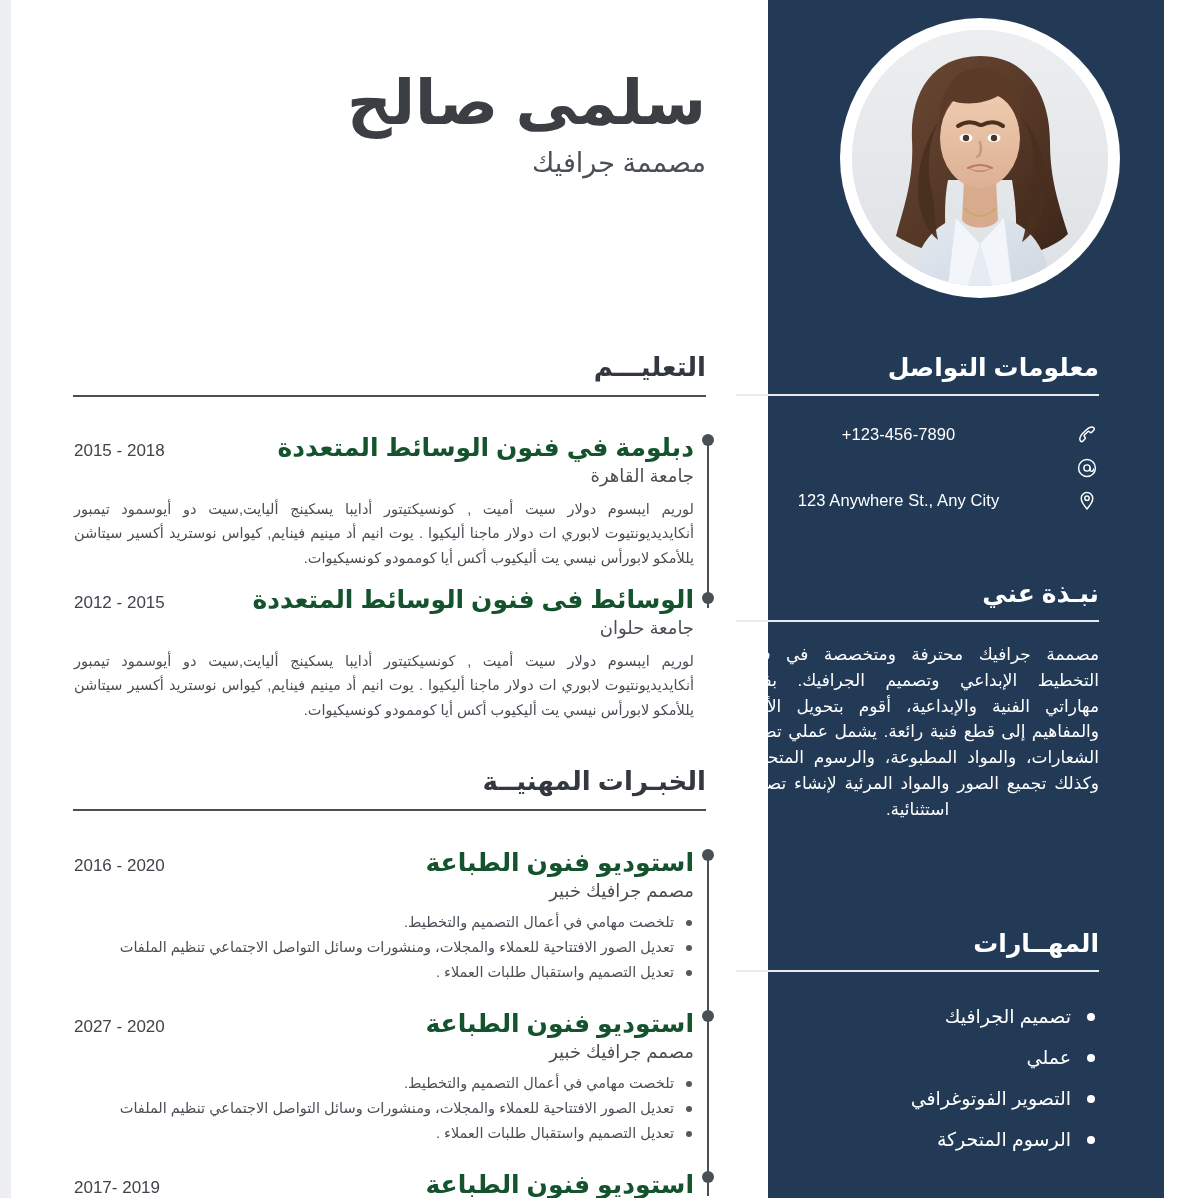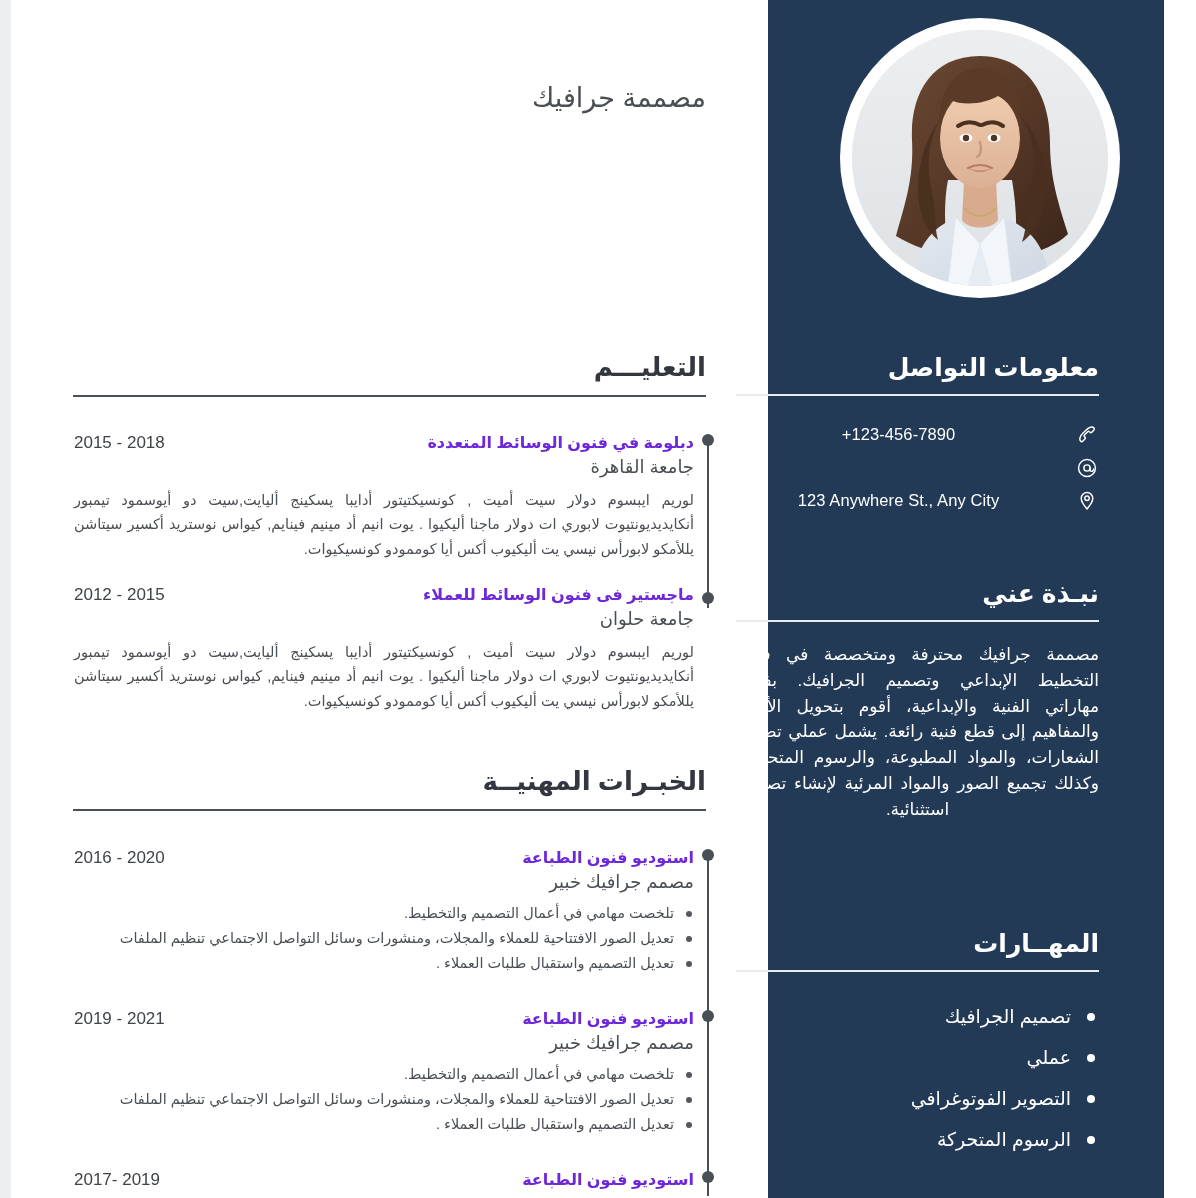--- a/index.html
+++ b/index.html
@@ -108,23 +108,23 @@
     direction: rtl;
   }
   .entry-head {
     display: flex;
     flex-direction: row;
     justify-content: space-between;
     align-items: baseline;
     width: 100%;
   }
   .entry-title {
-    font-size: 16px;
+    font-size: 25px;
     font-weight: 700;
-    color: #6d28d9;
+    color: #14532d;
     direction: rtl;
     white-space: nowrap;
   }
   .entry-date {
     font-size: 17px;
     font-weight: 400;
     color: #3f434a;
     direction: ltr;
     white-space: nowrap;
     font-family: "Liberation Sans", sans-serif;
@@ -285,20 +285,21 @@
 </head>
 <body>
 
 <div id="page">
 
   <div class="edge-strip"></div>
 
   <div class="main-col">
 
     <div class="header-block">
+      <div class="name">سلمى صالح</div>
       <div class="role">مصممة جرافيك</div>
     </div>
 
     <div class="sec" style="top:352px;">
       <div class="sec-title">التعليـــم</div>
       <div class="sec-rule"></div>
     </div>
 
     <div class="timeline" style="right:59px; top:436px; height:172px;"></div>
     <div class="tl-dot" style="right:54px; top:434px;"></div>
@@ -308,21 +309,21 @@
       <div class="entry-head">
         <div class="entry-title">دبلومة في فنون الوسائط المتعددة</div>
         <div class="entry-date">2015 - 2018</div>
       </div>
       <div class="entry-sub">جامعة القاهرة</div>
       <div class="entry-desc">لوريم ايبسوم دولار سيت أميت , كونسيكتيتور أدايبا يسكينج أليايت,سيت دو أيوسمود تيمبور أنكايديديونتيوت لابوري ات دولار ماجنا أليكيوا . يوت انيم أد مينيم فينايم, كيواس نوستريد أكسير سيتاشن يللأمكو لابورأس نيسي يت أليكيوب أكس أيا كوممودو كونسيكيوات.</div>
     </div>
 
     <div class="entry" style="right:74px; top:585px; width:620px;">
       <div class="entry-head">
-        <div class="entry-title">ماجستير فى فنون الوسائط للعملاء</div>
+        <div class="entry-title">الوسائط فى فنون الوسائط المتعددة</div>
         <div class="entry-date">2012 - 2015</div>
       </div>
       <div class="entry-sub">جامعة حلوان</div>
       <div class="entry-desc">لوريم ايبسوم دولار سيت أميت , كونسيكتيتور أدايبا يسكينج أليايت,سيت دو أيوسمود تيمبور أنكايديديونتيوت لابوري ات دولار ماجنا أليكيوا . يوت انيم أد مينيم فينايم, كيواس نوستريد أكسير سيتاشن يللأمكو لابورأس نيسي يت أليكيوب أكس أيا كوممودو كونسيكيوات.</div>
     </div>
 
     <div class="sec" style="top:766px;">
       <div class="sec-title">الخبـرات المهنيــة</div>
       <div class="sec-rule"></div>
     </div>
@@ -341,21 +342,21 @@
       <ul class="bullets">
         <li>تلخصت مهامي في أعمال التصميم والتخطيط.</li>
         <li>تعديل الصور الافتتاحية للعملاء والمجلات، ومنشورات وسائل التواصل الاجتماعي تنظيم الملفات</li>
         <li>تعديل التصميم واستقبال طلبات العملاء .</li>
       </ul>
     </div>
 
     <div class="entry" style="right:74px; top:1009px; width:620px;">
       <div class="entry-head">
         <div class="entry-title">استوديو فنون الطباعة</div>
-        <div class="entry-date">2019 - 2021</div>
+        <div class="entry-date">2027 - 2020</div>
       </div>
       <div class="entry-sub">مصمم جرافيك خبير</div>
       <ul class="bullets">
         <li>تلخصت مهامي في أعمال التصميم والتخطيط.</li>
         <li>تعديل الصور الافتتاحية للعملاء والمجلات، ومنشورات وسائل التواصل الاجتماعي تنظيم الملفات</li>
         <li>تعديل التصميم واستقبال طلبات العملاء .</li>
       </ul>
     </div>
 
     <div class="entry" style="right:74px; top:1170px; width:620px;">

